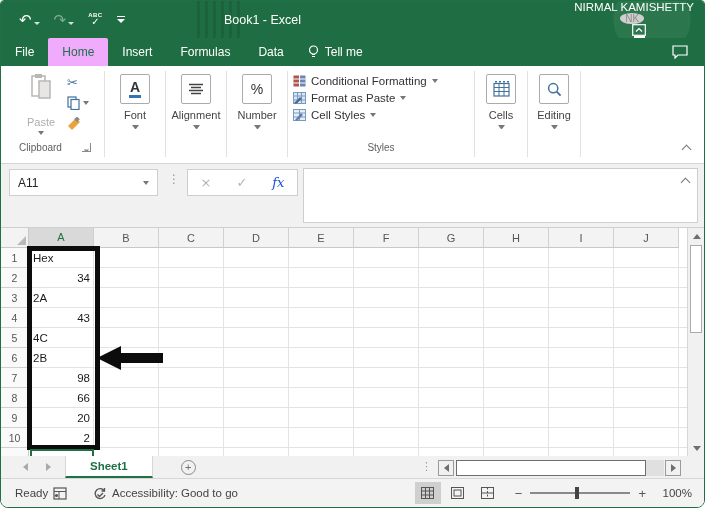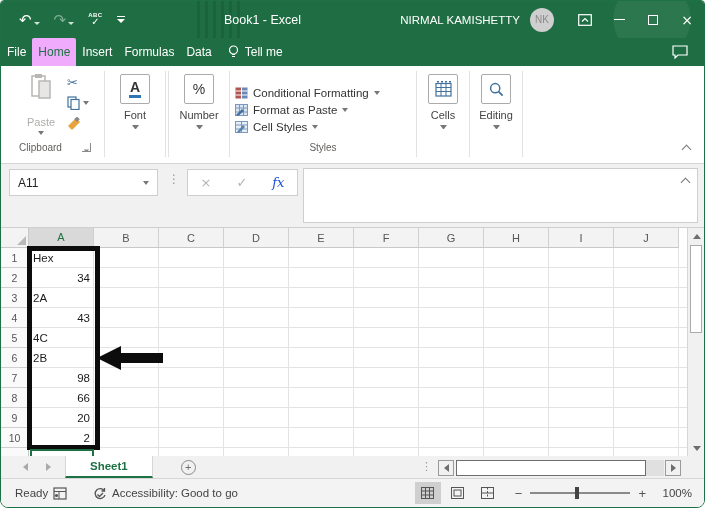--- a/index.html
+++ b/index.html
@@ -19,31 +19,31 @@
   .qat .dim { color:#7fae96; }
   .qat .mini-chev { width:0; height:0; border-left:3px solid transparent; border-right:3px solid transparent; border-top:3px solid #cfe3d7; margin-left:2px; display:inline-block; }
   .abc { display:flex; flex-direction:column; align-items:center; line-height:1; }
   .abc .t { font-size:6px; font-weight:bold; letter-spacing:0.5px; }
   .abc .c { font-size:10px; margin-top:-1px; }
   .qat-custom { display:flex; flex-direction:column; align-items:center; }
   .qat-custom .bar { width:8px; height:1.5px; background:#fff; margin-bottom:2px; }
   .qat-custom .tri { width:0; height:0; border-left:4px solid transparent; border-right:4px solid transparent; border-top:4px solid #fff; }
   .tb-title { position:absolute; left:0; right:0; text-align:center; font-size:12.5px; color:#fff; z-index:1; pointer-events:none; }
   .tb-title span { margin-left:-180px; }
-  .tb-right { margin-left:auto; display:flex; align-items:center; gap:0; z-index:2; height:100%; }
+  .tb-right { margin-left:auto; display:flex; align-items:center; gap:0; z-index:2; height:100%;flex-direction:column; }
   .user-name { font-size:11.5px; color:#fff; margin-right:10px; white-space:nowrap; }
   .avatar { width:24px; height:24px; border-radius:50%; background:#cfcfcf; color:#8b8b8b; font-size:10px; display:flex; align-items:center; justify-content:center; margin-right:14px; }
   .win-btn { width:34px; height:37px; display:flex; align-items:center; justify-content:center; color:#fff; }
   .min-bar { width:11px; height:1.5px; background:#fff; }
   .max-box { width:10px; height:10px; border:1.2px solid #fff; }
   .close-x { font-size:14px; font-family:"DejaVu Sans", sans-serif; }
 
   
   .tabrow { height:28px; background:#1f6e43; display:flex; align-items:stretch; color:#fff; font-size:12px; }
-  .rtab { padding:0 6px; display:flex; align-items:center; }
+  .rtab { padding:0 14px; display:flex; align-items:center; }
   .rtab.active { background:#f0abfc; color:#1e7145; border-radius:2px 2px 0 0; }
   .tellme { display:flex; align-items:center; gap:6px; padding:0 10px; }
   .tabrow .chat { margin-left:auto; display:flex; align-items:center; padding-right:16px; }
 
   
   .ribbon { height:98px; background:#fff; border-bottom:1px solid #d4d4d4; display:flex; align-items:stretch; padding:3px 4px 0 6px; position:relative; }
   .rsep { width:1px; background:#e1e1e1; margin:2px 1px 6px 1px; }
   .rgroup { display:flex; flex-direction:column; align-items:center; }
   .rgroup .content { flex:1; display:flex; }
   .grp-label { font-size:10px; color:#605e5c; display:flex; align-items:center; gap:20px; padding-bottom:10px; }
@@ -59,21 +59,21 @@
   .scissors { font-family:"DejaVu Sans", sans-serif; color:#41719c; font-size:13px; line-height:1; }
   .ico-row { display:flex; align-items:center; gap:3px; }
   
   .cgrp { width:58px; }
   .cgrp .bigbox { width:30px; height:30px; border:1px solid #ababab; border-radius:2px; background:#fff; display:flex; align-items:center; justify-content:center; margin:5px auto 0; }
   .cgrp .clabel { font-size:11px; color:#444; text-align:center; margin-top:5px; }
   .cgrp .cchev { margin:4px auto 0; display:block; width:7px; }
   .font-A { font-size:14px; font-weight:bold; color:#333; line-height:1; border-bottom:3px solid #2e75b6; padding:0 1px 1px; }
   .pct { font-size:14px; color:#333; }
   
-  .styles-group { width:184px;margin-top:12px; }
+  .styles-group { width:184px; }
   .styles-rows { display:flex; flex-direction:column; gap:5px; align-items:flex-start; padding:6px 0 0 4px; }
   .style-item { display:flex; align-items:center; gap:5px; font-size:11.5px; color:#333; }
   
   .cgrp.narrow { width:50px; }
 
   
   .fbar { height:64px; background:#f1f1f1; border-bottom:1px solid #d0d0d0; position:relative; }
   .namebox { position:absolute; left:8px; top:5px; width:149px; height:27px; background:#fff; border:1px solid #d0cecc; display:flex; align-items:center; padding-left:8px; font-size:12px; color:#222; }
   .namebox .nb-chev { margin-left:auto; margin-right:8px; }
   .vdots { position:absolute; left:167px; top:8px; color:#9a9a9a; font-family:"DejaVu Sans", sans-serif; font-size:12px; }
@@ -241,20 +241,29 @@
     <div class="rgroup cgrp">
       <div class="bigbox">
           <span class="font-A">A</span>
         </div>
       <div class="clabel">Font</div>
       <span class="chev cchev"></span>
     </div>
 
     <div class="rsep"></div>
 
+    <div class="rgroup cgrp">
+      <div class="bigbox">
+        <svg width="16" height="12" viewBox="0 0 16 12">
+            <path d="M1 1.5 h14 M3 4.5 h10 M1 7.5 h14 M3 10.5 h10" stroke="#444" stroke-width="1.4"></path>
+          </svg>
+      </div>
+      <div class="clabel">Alignment</div>
+      <span class="chev cchev"></span>
+    </div>
 
     <div class="rsep"></div>
 
     <div class="rgroup cgrp">
       <div class="bigbox">
           <span class="pct">%</span>
         </div>
       <div class="clabel">Number</div>
       <span class="chev cchev"></span>
     </div>

